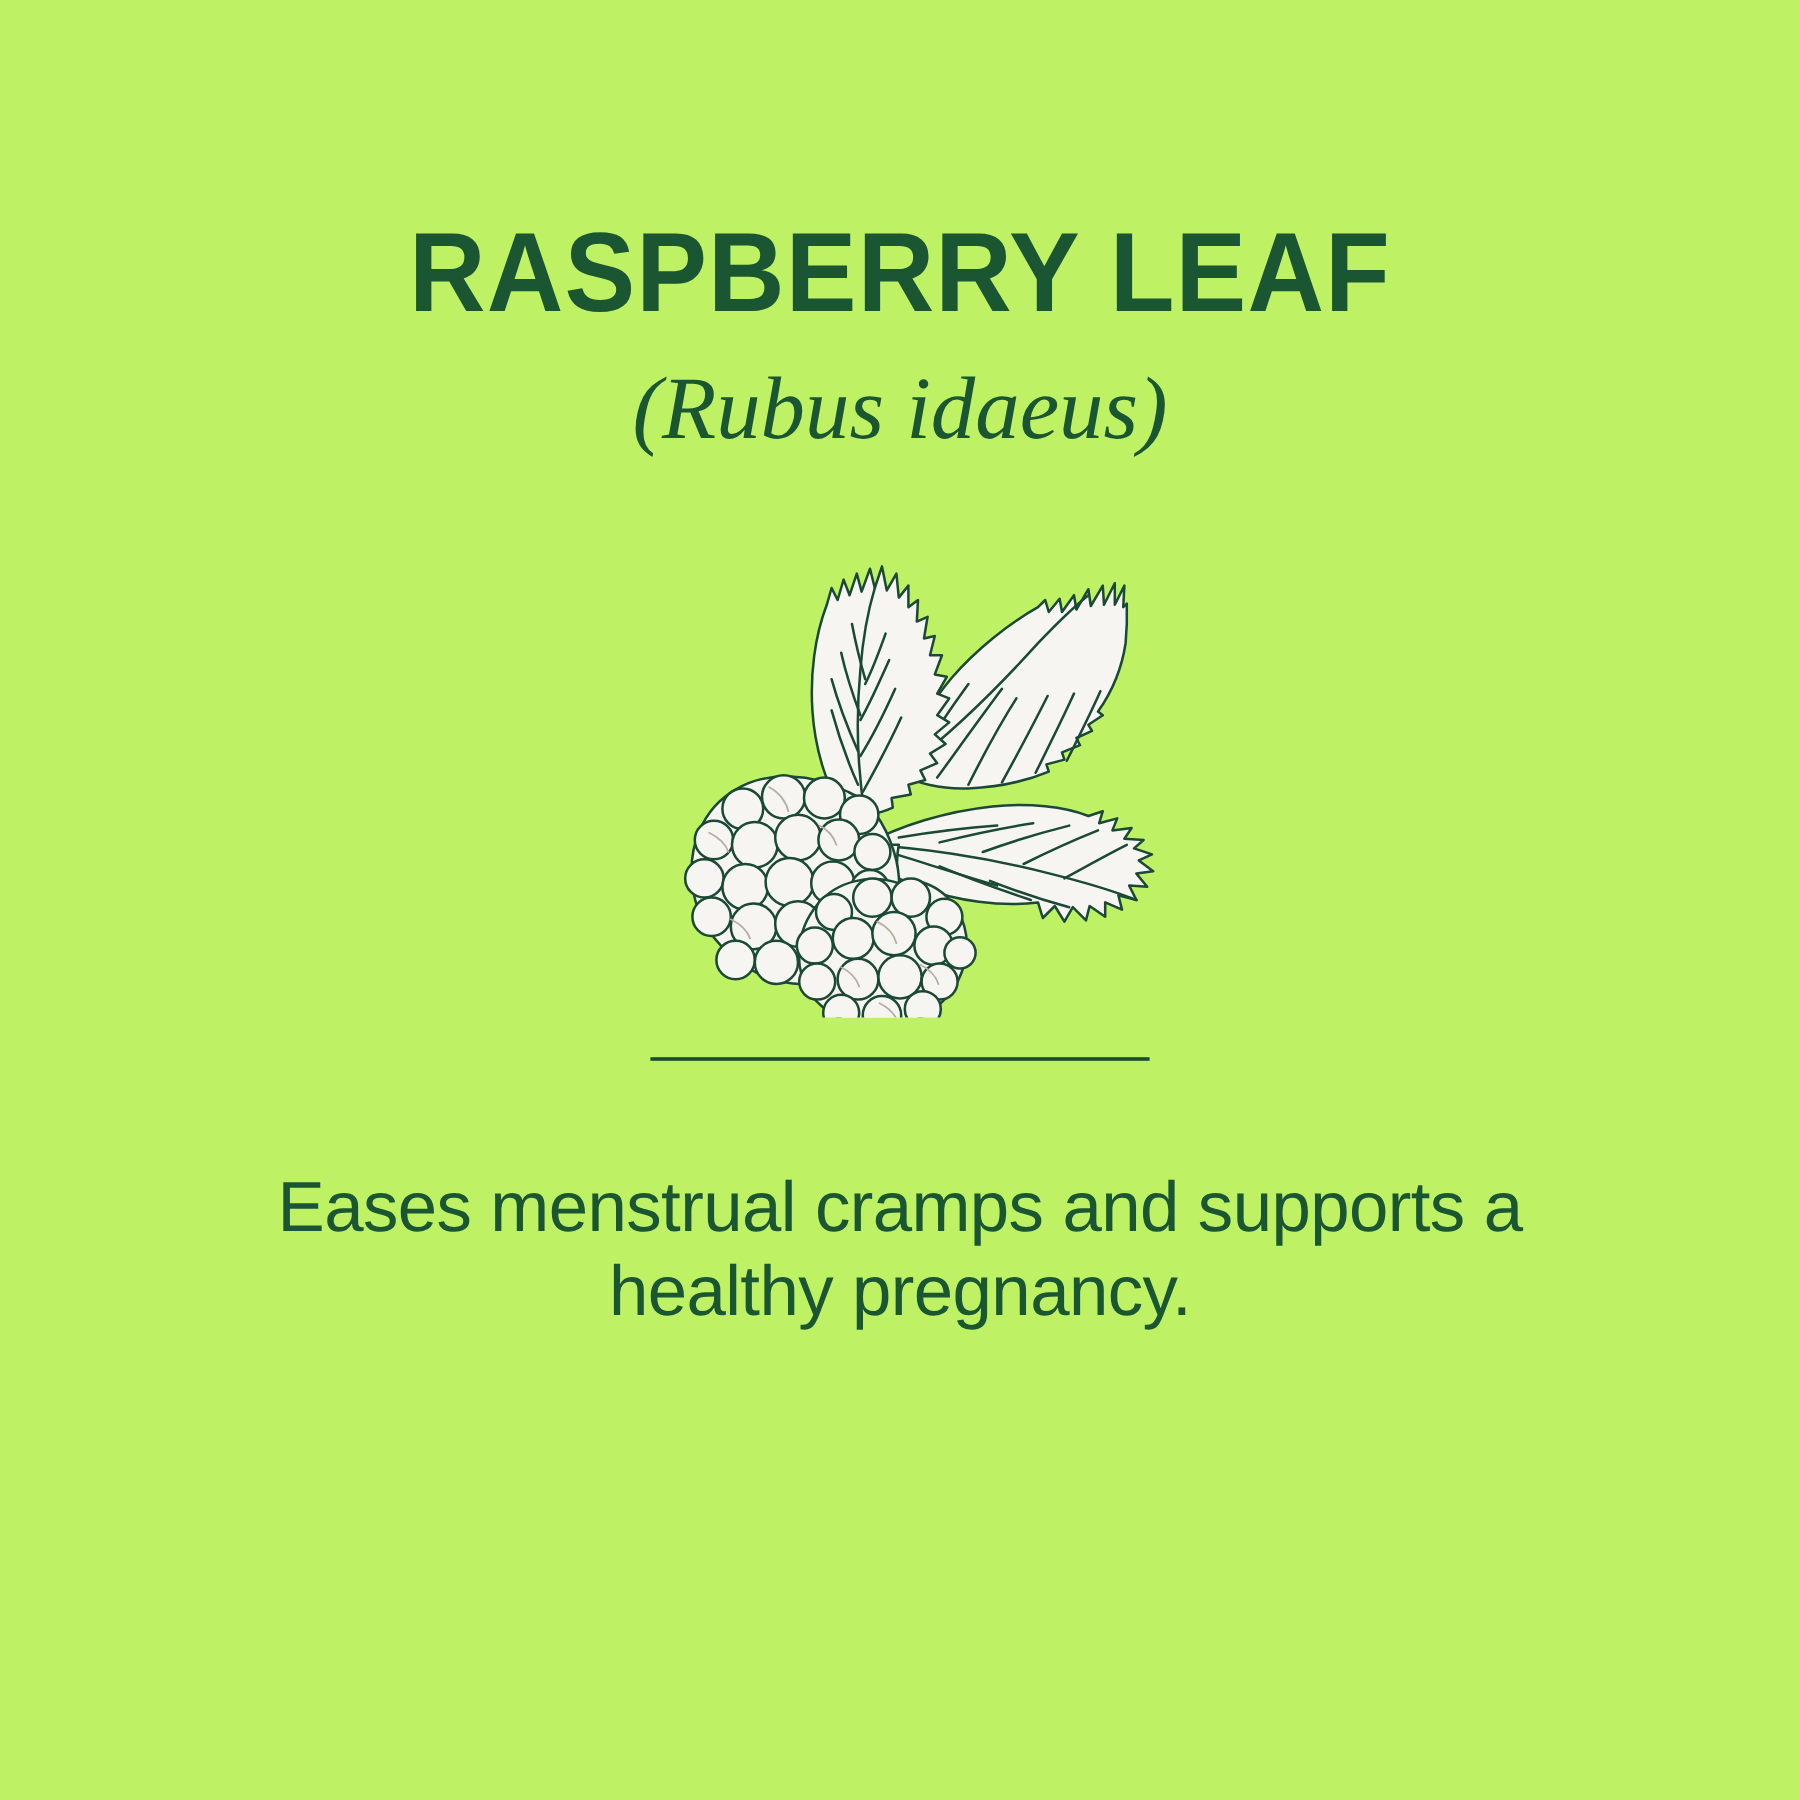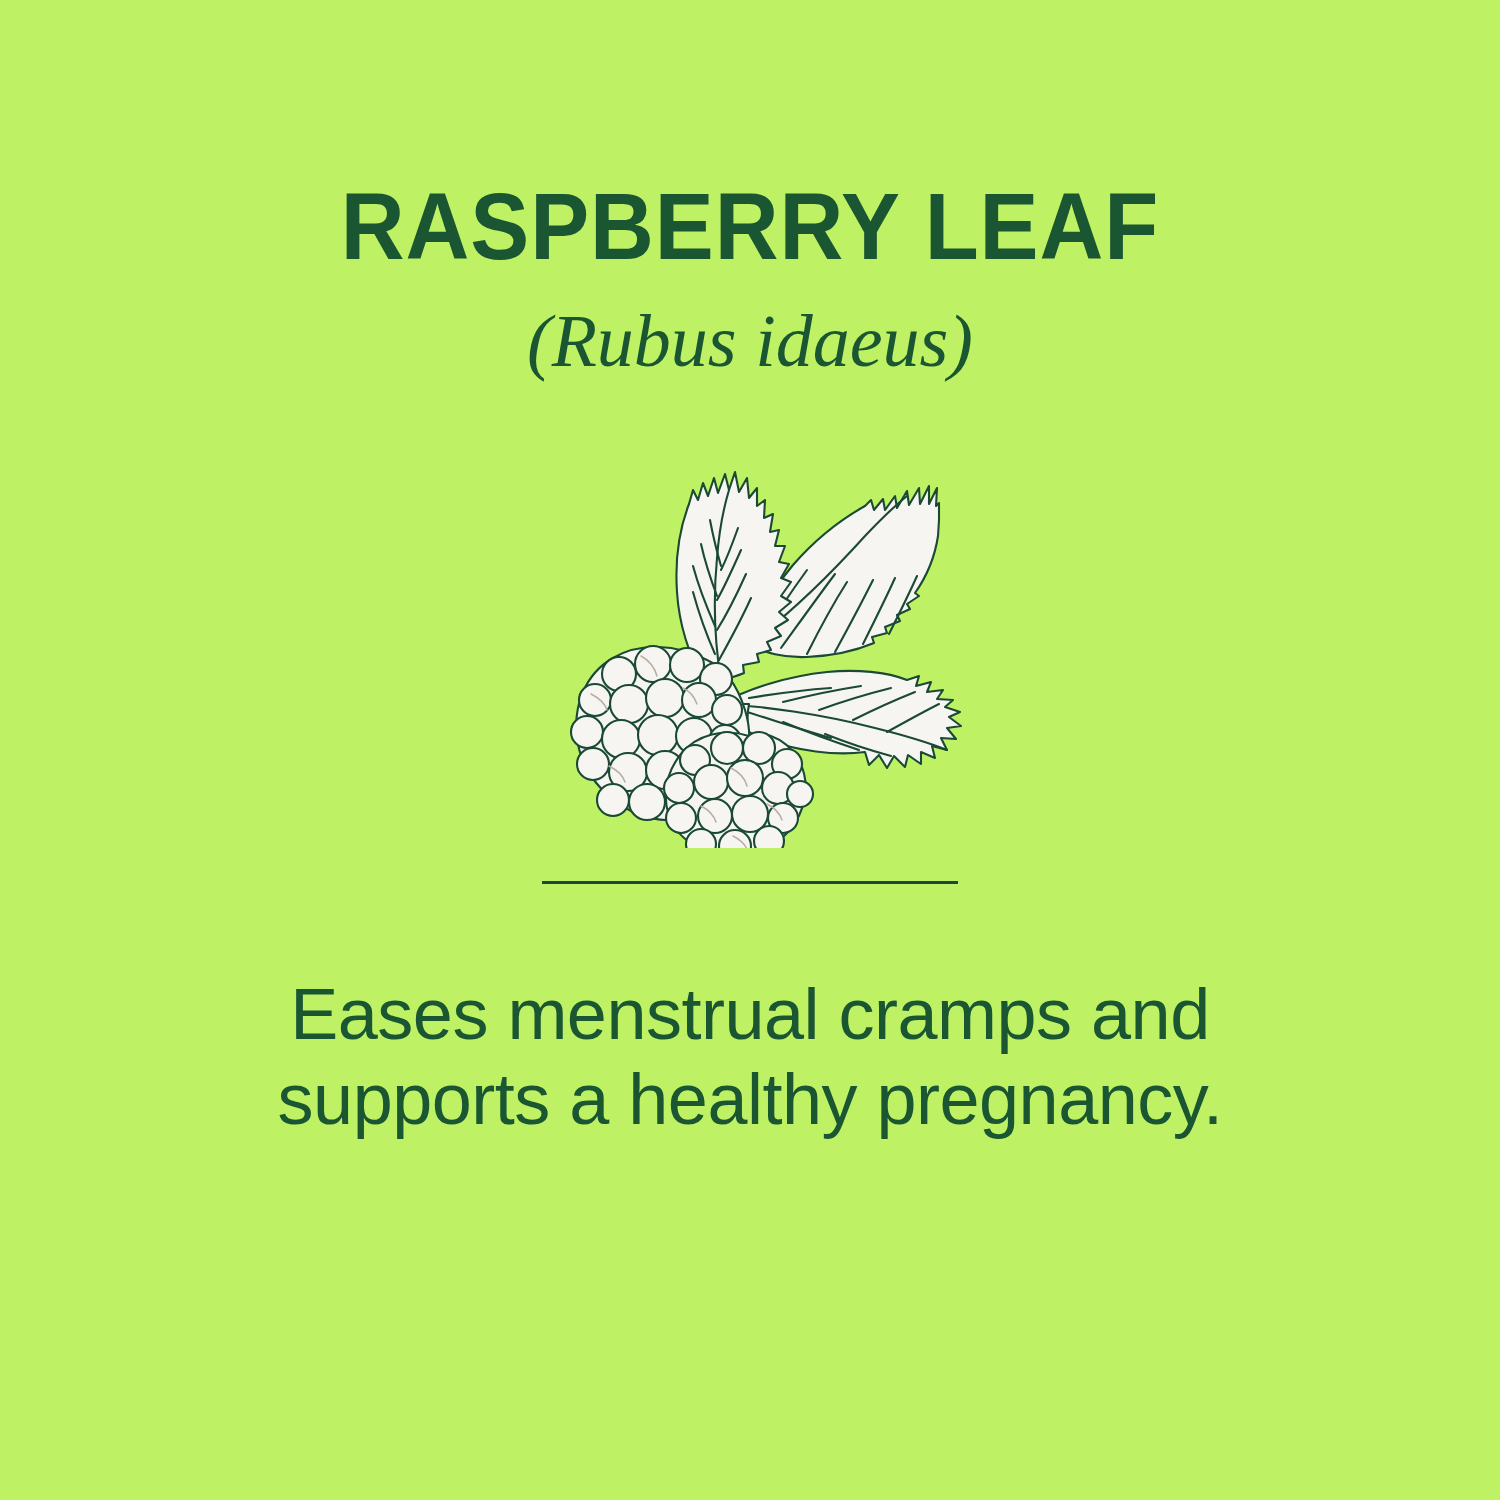--- a/index.html
+++ b/index.html
@@ -87,21 +87,21 @@
     position: absolute;
     top: 972px;
     left: 150px;
     width: 1200px;
     text-align: center;
   }
 
   #benefit-text {
     font-family: "Liberation Sans", sans-serif;
     font-weight: 400;
-    font-size: 72px;
+    font-size: 59px;
     line-height: 1.18;
     color: #1a5632;
     margin: 0;
     letter-spacing: -0.5px;
   }
 </style>
 </head>
 <body style="background: rgb(244, 241, 236);">
 
 <div id="card" style="background: #bef264;">

